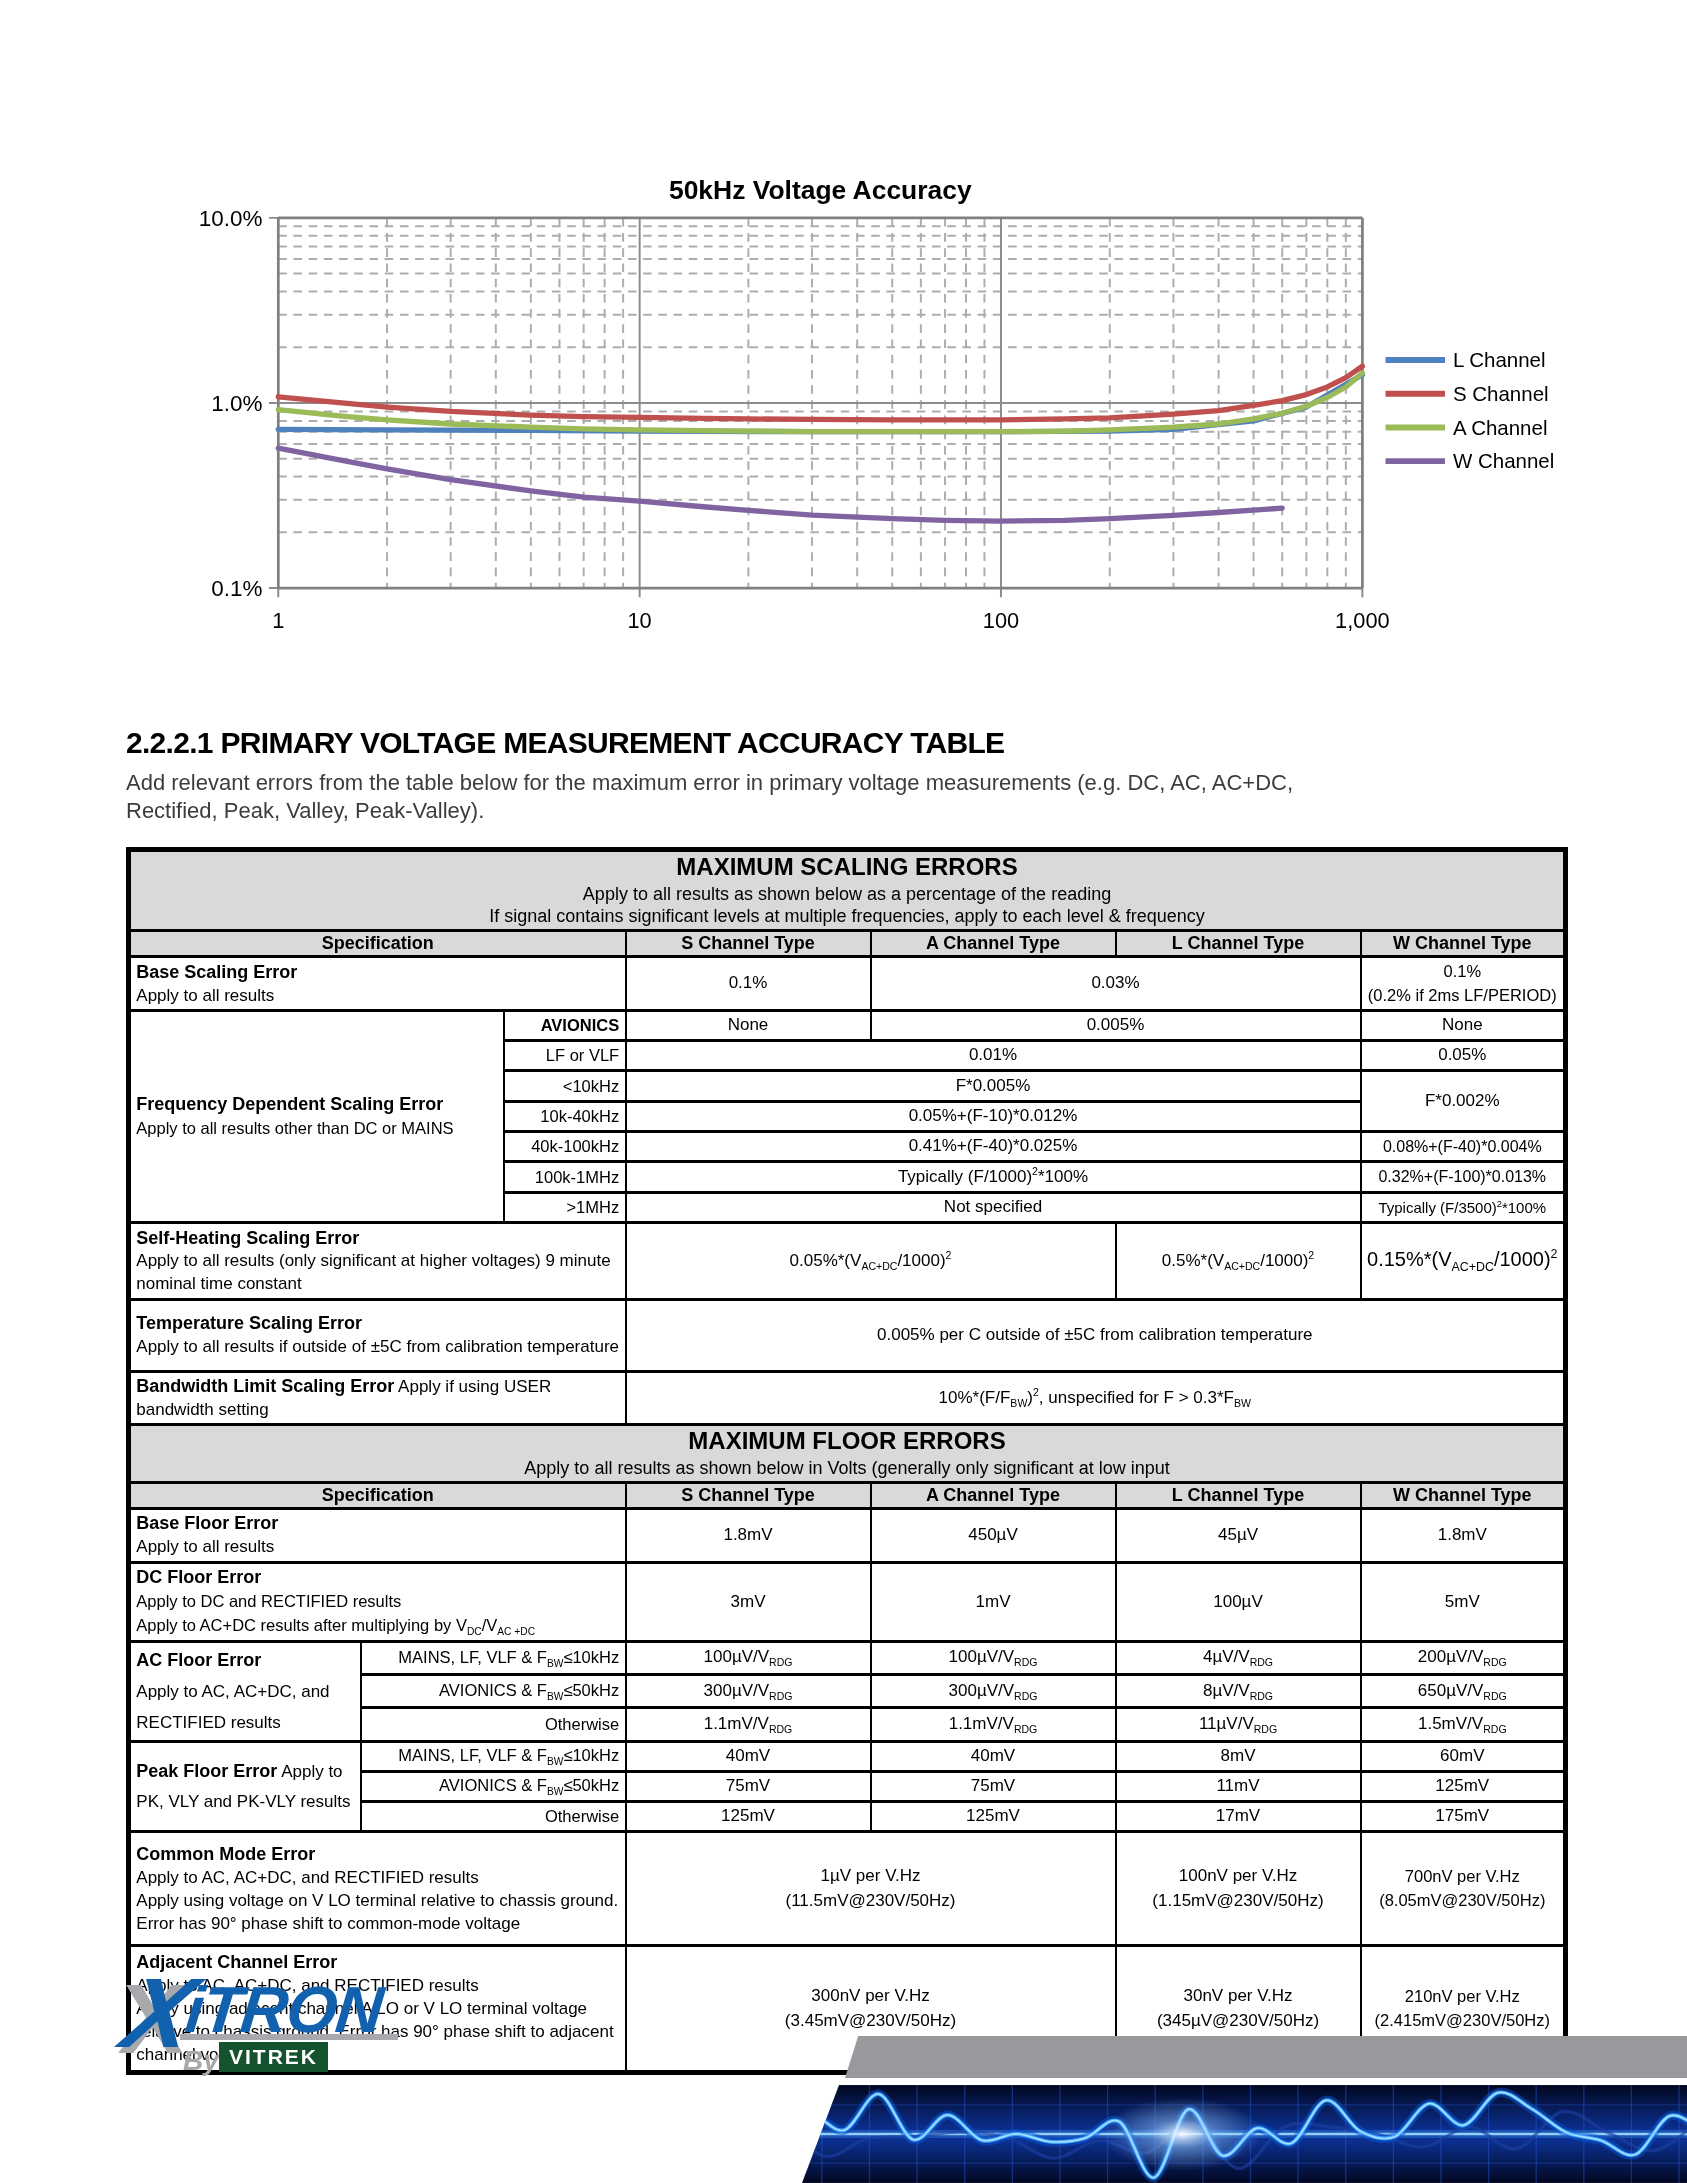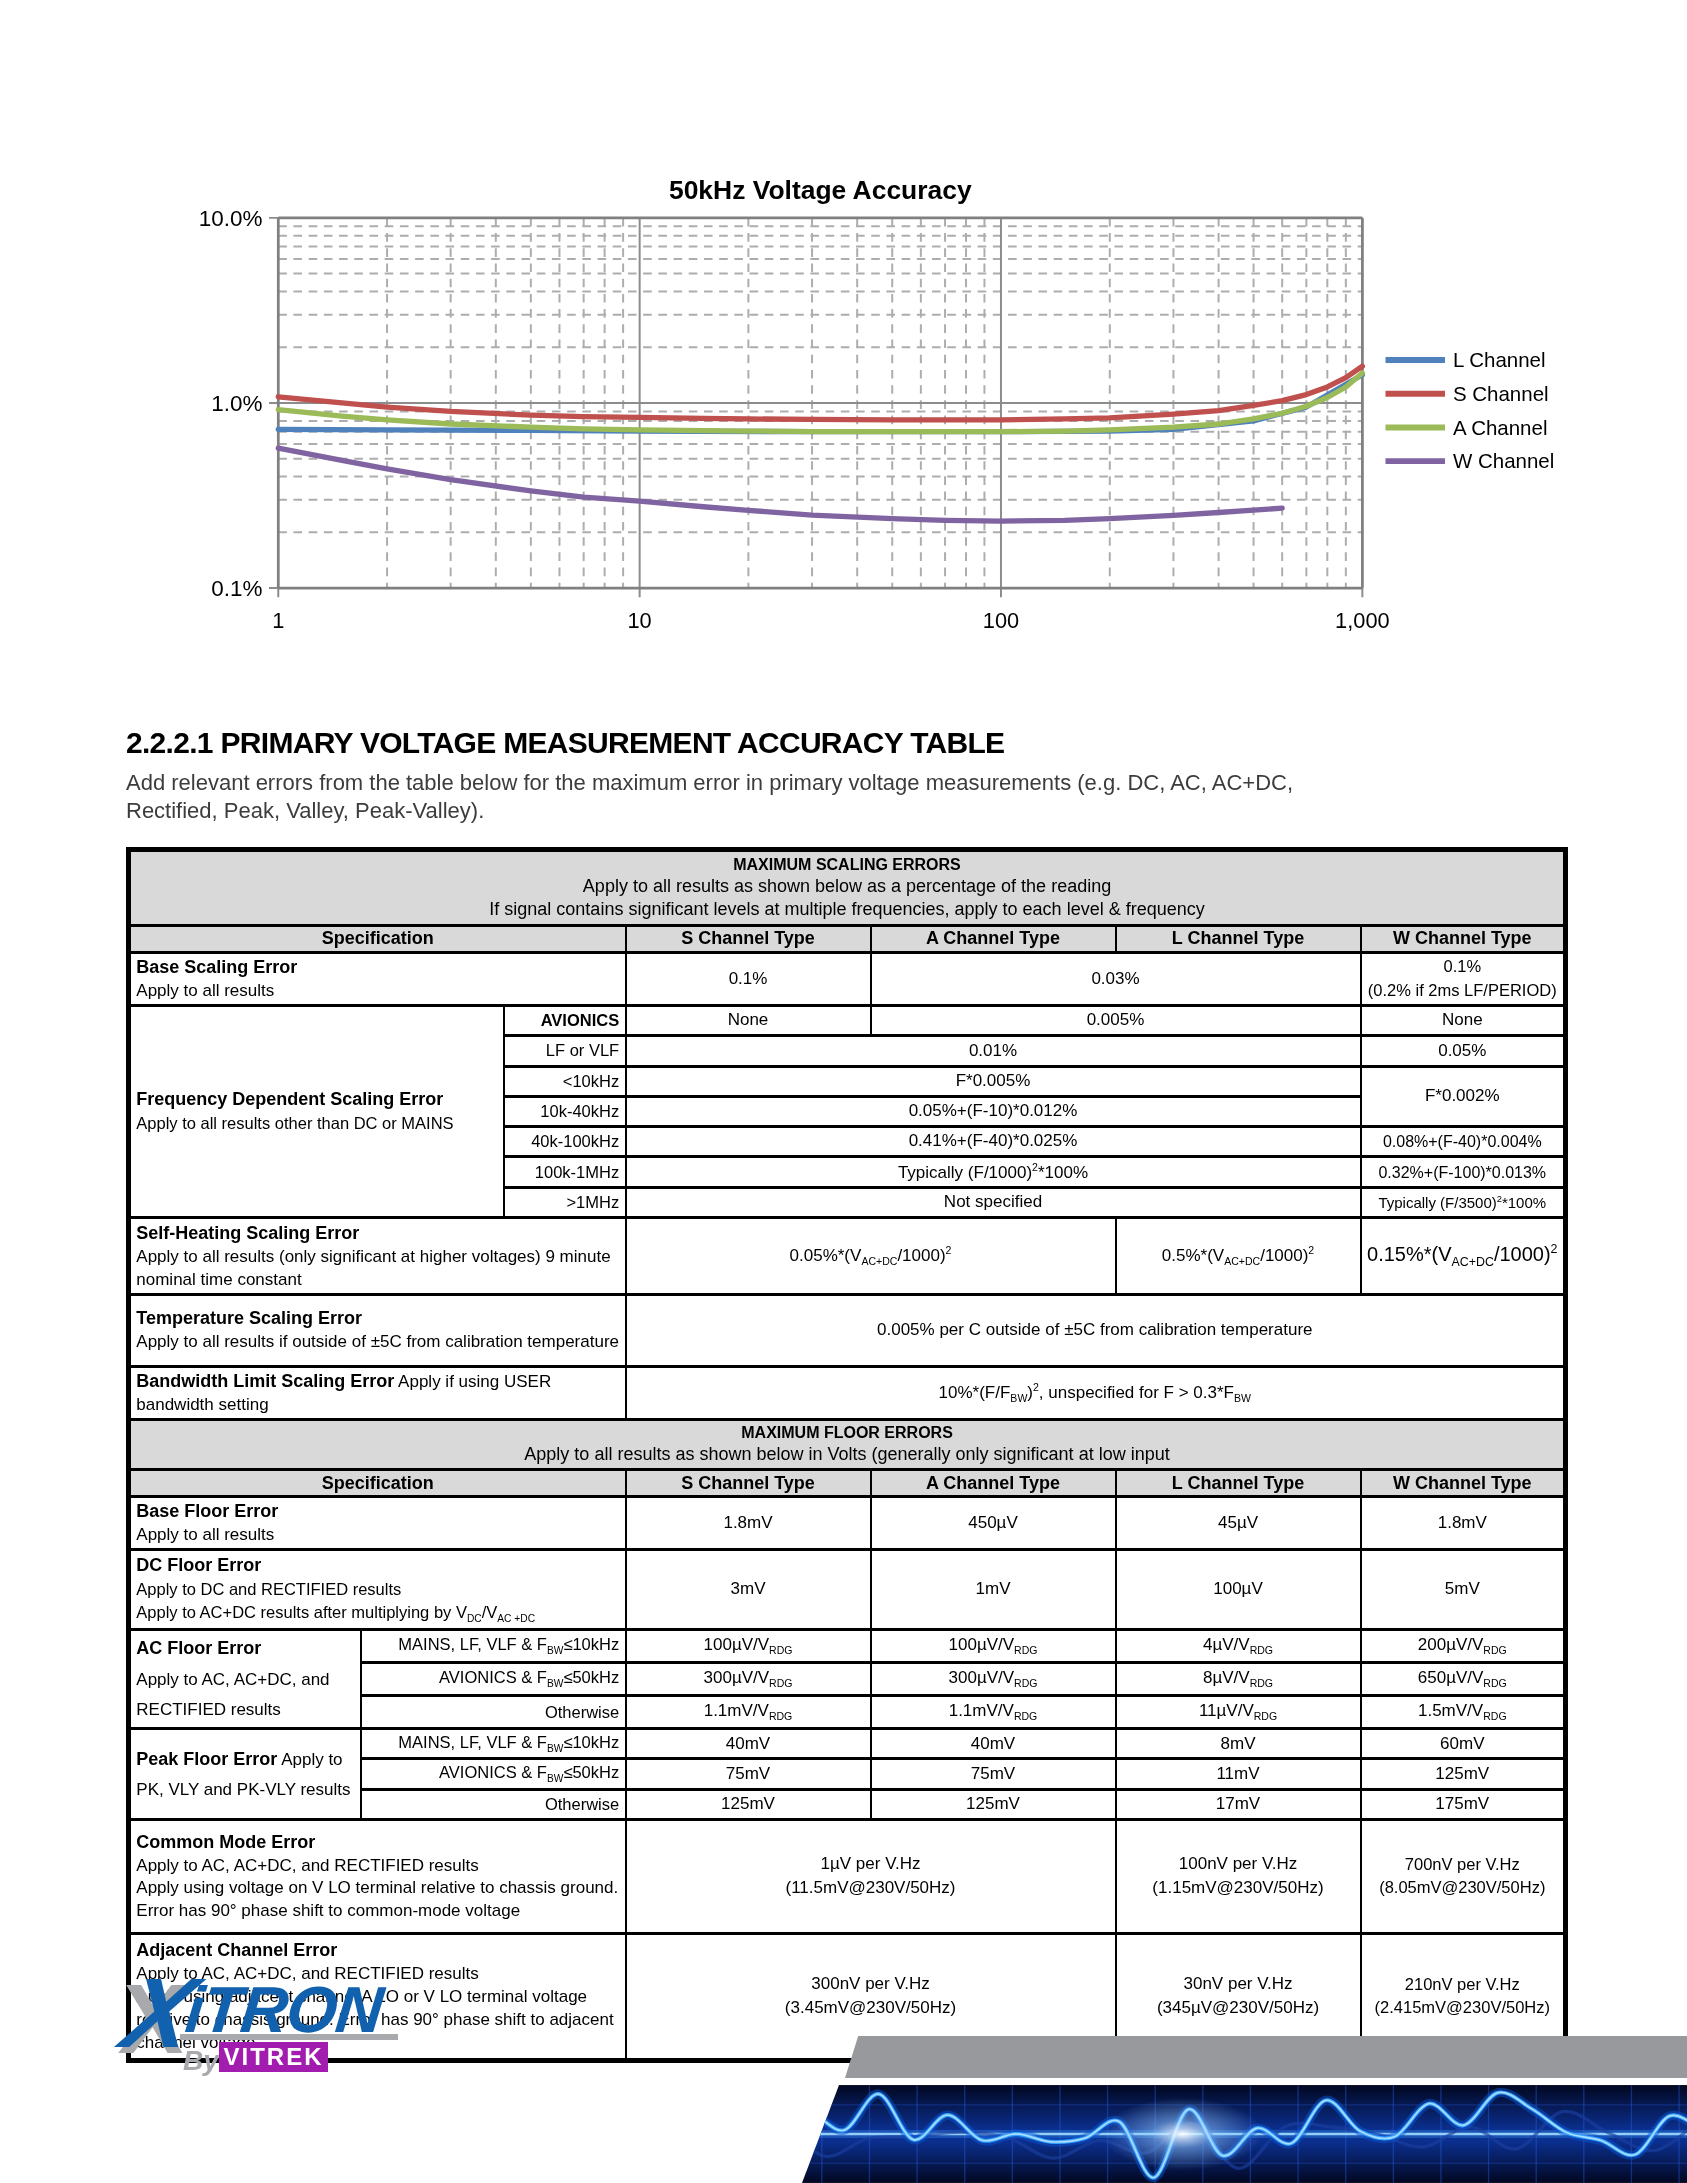--- a/index.html
+++ b/index.html
@@ -14,21 +14,21 @@
              font-size:30px;font-weight:bold;letter-spacing:-0.7px;color:#000;}
   .sec-intro{position:absolute;left:126px;top:769px;width:1297px;margin:0;
              font-size:22px;line-height:1.28;color:#3c3c3c;}
 
   
   table.spec{position:absolute;left:126px;top:847px;width:1436px;border-collapse:collapse;
              table-layout:fixed;border:5.3px solid #000;font-size:17px;color:#000;}
   table.spec td{border:2px solid #000;border-top-width:3.3px;border-bottom-width:3.3px;
                 padding:1.3px 5.3px;vertical-align:middle;overflow:hidden;}
   td.hdr{background:#D9D9D9;text-align:center;vertical-align:middle;padding:2.6px 0;}
-  .hdr .t{font-size:16px;font-weight:bold;display:block;margin-bottom:1.3px;}
+  .hdr .t{font-size:24px;font-weight:bold;display:block;margin-bottom:1.3px;}
   .hdr .s{font-size:18px;display:block;line-height:1.25;}
   td.colhead{background:#D9D9D9;font-weight:bold;text-align:center;font-size:18px;}
   td.spec-cell{text-align:left;vertical-align:top;line-height:1.35;padding-top:2.6px;}
   td.spec-cell b{font-size:18px;}
   td.spec-mid{vertical-align:middle;}
   td.spec-tall{line-height:1.8;}
   td.sub{text-align:right;font-size:16.5px;padding-right:4.6px;}
   td.val{text-align:center;line-height:1.45;}
   sub,sup{font-size:0.62em;}
 
@@ -40,22 +40,22 @@
   
   .logo{position:absolute;left:122px;top:1960px;width:410px;height:132px;}
   .logo .x{position:absolute;font-style:italic;font-weight:900;font-size:99px;line-height:1;}
   .logo .x-gray{left:-2.6px;top:9.3px;color:#A7A9AC;transform:skewX(6deg);}
   .logo .x-blue{left:5.3px;top:2.6px;color:#1261AE;transform:skewX(-14deg);}
   .logo .itron{position:absolute;left:64px;top:17px;font-style:italic;font-weight:900;
                font-size:65px;line-height:1;color:#1261AE;letter-spacing:-1.3px;transform:skewX(-6deg);}
   .logo .rule{position:absolute;left:58px;top:74px;width:218px;height:6px;background:#A7A9AC;}
   .logo .by{position:absolute;left:61px;top:85px;font-style:italic;font-weight:bold;
             font-size:28px;color:#A7A9AC;}
-  .logo .vbox{position:absolute;left:97px;top:82px;width:109px;height:30px;background:#a21caf;
-              color:#fff;font-weight:bold;font-size:24px;letter-spacing:2px;text-align:center;line-height:30px;}
+  .logo .vbox{position:absolute;left:97px;top:82px;width:109px;height:30px;background:#14532d;
+              color:#fff;font-weight:bold;font-size:21px;letter-spacing:2px;text-align:center;line-height:30px;}
   .order-note{position:absolute;left:877px;top:1985px;font-size:23px;font-style:italic;color:#1a1a1a;}
   .order-note .lnk{color:#1F6EB8;font-weight:bold;}
 
   
   .band-gray{position:absolute;left:845px;top:2036px;width:842px;height:42px;background:#97999C;
              clip-path:polygon(13.2px 0,100% 0,100% 100%,0 100%);}
   .band-blue{position:absolute;left:802px;top:2085px;width:885px;height:98px;
              clip-path:polygon(37px 0,100% 0,100% 100%,0 100%);}
 </style>
 </head>

